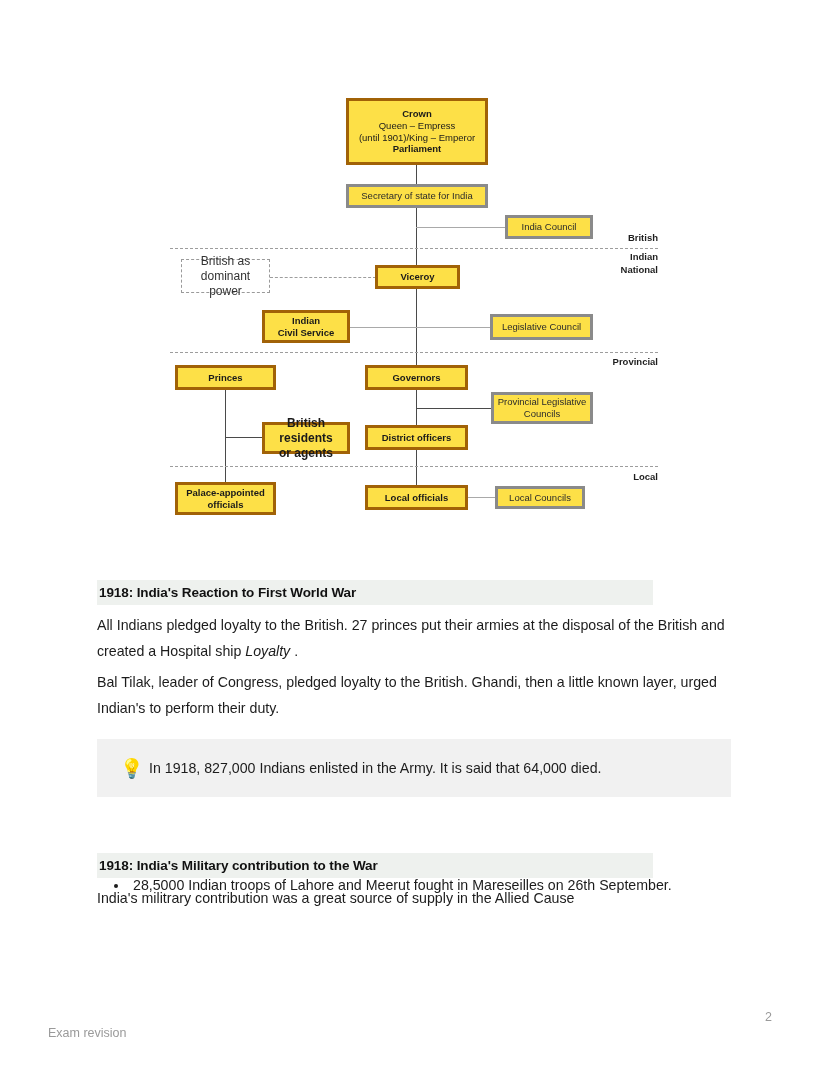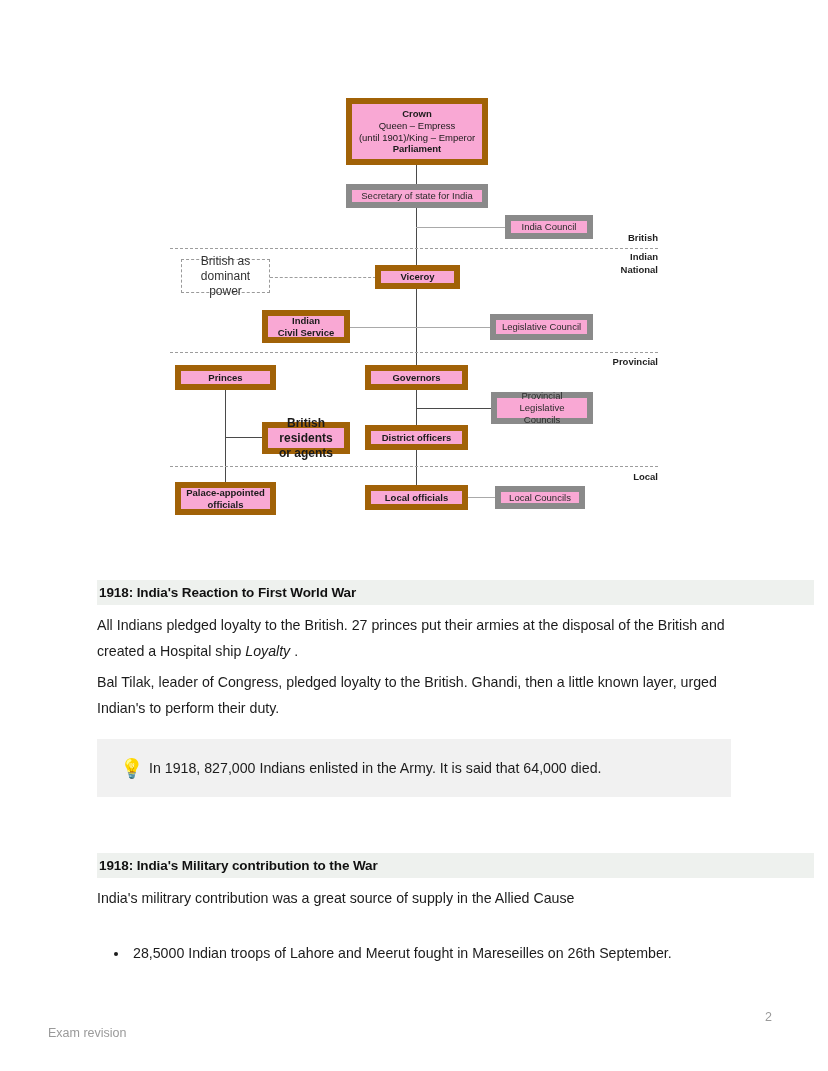--- a/index.html
+++ b/index.html
@@ -24,22 +24,22 @@
   #diagram {
     position: absolute;
     left: 0;
     top: 0;
     width: 828px;
     height: 545px;
   }
   .node {
     position: absolute;
     box-sizing: border-box;
-    border: 6px solid #a16207;
-    background: #f9a8d4;
+    border: 3px solid #a16207;
+    background: #fde047;
     display: flex;
     align-items: center;
     justify-content: center;
     text-align: center;
     line-height: 1.25;
     z-index: 3;
   }
   .node .inner { width: 100%; padding: 0 3px; }
   .b { font-weight: bold; }
   .thin { border-color: #8a8a8a; color: #2b2b2b; }
@@ -75,21 +75,21 @@
     position: absolute;
     height: 0;
     border-top: 1px dashed #9d9d9d;
     z-index: 2;
   }
 
   
   .section-header {
     position: absolute;
     left: 97px;
-    width: 717px;
+    width: 556px;
     box-sizing: border-box;
     background: #eef1ee;
     font-weight: bold;
     font-size: 13.5px;
     color: #111111;
     padding: 5px 3px 5px 2px;
     letter-spacing: -0.1px;
   }
   .para {
     position: absolute;
@@ -276,20 +276,20 @@
 
   <div class="callout" style="top:739px; height:58px;">
     <div class="callout-icon">💡</div>
     <div class="callout-text">In 1918, 827,000 Indians enlisted in the Army. It is said that 64,000 died.</div>
   </div>
 
   <div class="section-header" style="top:853px;">1918: India's Military contribution to the War</div>
 
   <div class="para" style="top:885px;">India's militrary contribution was a great source of supply in the Allied Cause</div>
 
-  <ul class="bullets" style="top:940px;">
+  <ul class="bullets" style="top:872px;">
     <li>28,5000 Indian troops of Lahore and Meerut fought in Mareseilles on 26th September.</li>
   </ul>
 
   <div class="footer-left">Exam revision</div>
   <div class="footer-right">2</div>
 
 </div>
 
 </body></html>

